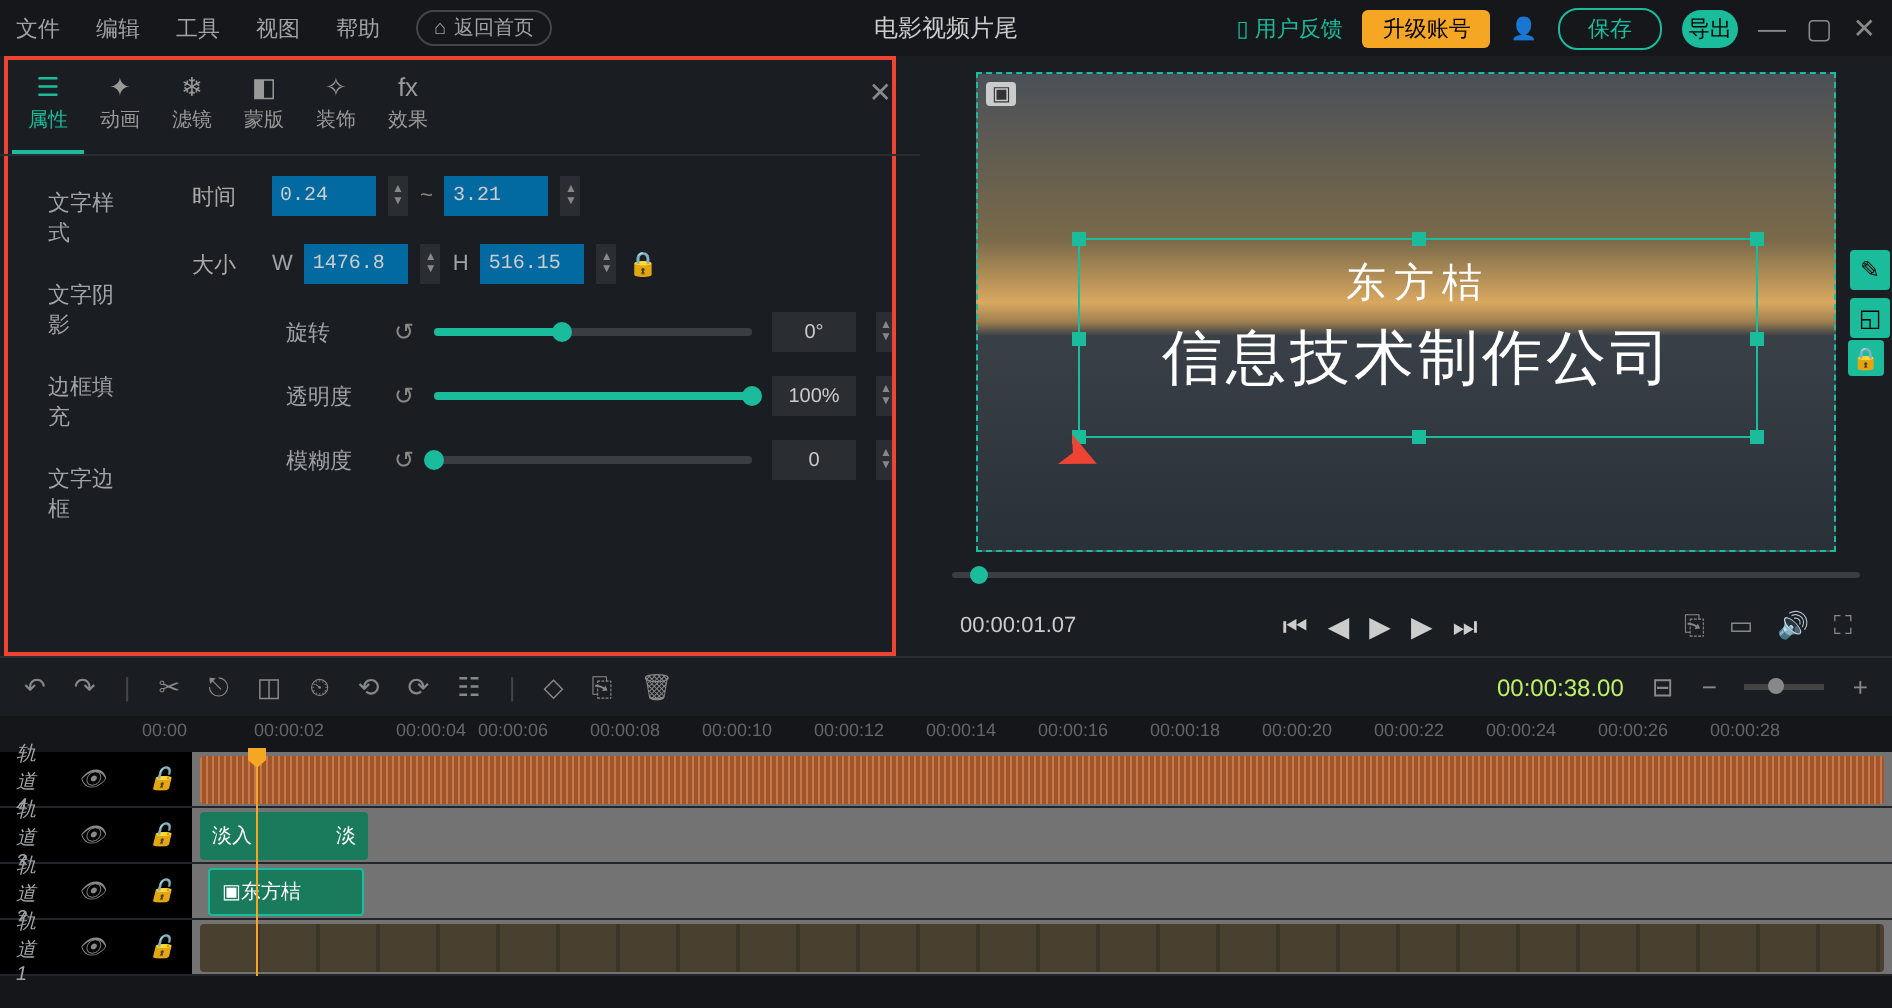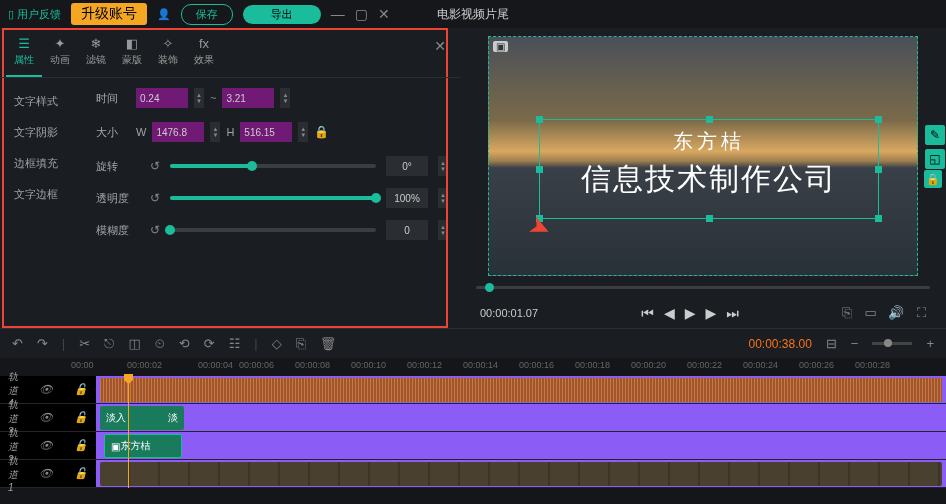--- a/index.html
+++ b/index.html
@@ -3,46 +3,46 @@
 <meta charset="utf-8">
 <style>
 * { box-sizing: border-box; margin: 0; padding: 0; font-family: "Microsoft YaHei", Arial, sans-serif; }
 body { background: #1a1d21; color: #a0a3a7; font-size: 11px; width: 946px; height: 504px; overflow: hidden; position: relative; }
 .topbar { height: 28px; background: #15171a; display: flex; align-items: center; padding: 0 8px; justify-content: space-between; }
 .topbar-left { display: flex; gap: 18px; align-items: center; }
 .topbar-left span { cursor: pointer; }
 .back-home { border: 1px solid #444; border-radius: 10px; padding: 1px 8px; font-size: 10px; display: flex; align-items: center; gap: 4px; }
 .topbar-center { position: absolute; left: 50%; transform: translateX(-50%); font-size: 12px; color: #ccc; }
 .topbar-right { display: flex; gap: 10px; align-items: center; }
-.upgrade { background: #f5a623; color: #000; padding: 2px 10px; border-radius: 3px; font-size: 14px; }
+.upgrade { background: #f5a623; color: #000; padding: 2px 10px; border-radius: 3px; font-size: 11px; }
 .save-btn { border: 1px solid #1abc9c; color: #1abc9c; padding: 2px 14px; border-radius: 10px; }
-.export-btn { background: #1abc9c; color: #000; padding: 2px 28px; border-radius: 10px; text-align: right; }
+.export-btn { background: #1abc9c; color: #000; padding: 2px 3px; border-radius: 10px; text-align: right; }
 .win-ctrl { display: flex; gap: 10px; font-size: 14px; color: #888; }
 .main { display: flex; height: 300px; }
 .left-pane { width: 460px; position: relative; }
 .highlight-box { position: absolute; left: 2px; top: 0; width: 446px; height: 300px; border: 2px solid #e43; pointer-events: none; }
 .tab-strip { display: flex; gap: 0; padding: 4px 6px 0; border-bottom: 1px solid #2a2d31; position: relative; }
 .tab { width: 36px; text-align: center; padding: 4px 0 8px; font-size: 10px; color: #999; cursor: pointer; display: flex; flex-direction: column; align-items: center; gap: 2px; }
 .tab.active { color: #1abc9c; border-bottom: 2px solid #1abc9c; }
 .tab .ico { font-size: 13px; }
 .close-x { position: absolute; right: 14px; top: 10px; color: #888; cursor: pointer; font-size: 14px; }
 .prop-body { display: flex; height: 260px; }
 .subnav { width: 84px; padding-top: 8px; }
-.subnav div { padding: 8px 14px; font-size: 11px; cursor: pointer; }
+.subnav div { padding: 8px 24px; font-size: 11px; cursor: pointer; }
 .subnav div.active { color: #1abc9c; }
 .controls { flex: 1; padding: 10px 12px; }
 .row { display: flex; align-items: center; gap: 6px; margin-bottom: 14px; font-size: 11px; }
 .row .lbl { width: 34px; color: #aaa; }
-.num-in { width: 52px; height: 20px; background: #701a75; border: none; color: #ccc; padding: 0 4px; font-size: 10px; }
+.num-in { width: 52px; height: 20px; background: #0369a1; border: none; color: #ccc; padding: 0 4px; font-size: 10px; font-family: Liberation Mono, monospace; }
 .spinner { width: 10px; height: 20px; background: #2a2d31; display: flex; flex-direction: column; justify-content: center; align-items: center; font-size: 6px; color: #888; line-height: 6px; }
 .tilde { color: #888; }
 .lock { color: #1abc9c; font-size: 12px; }
 .mini-btn { width: 18px; height: 18px; background: #2a2d31; display: flex; align-items: center; justify-content: center; font-size: 10px; color: #aaa; }
 .slider-row { display: flex; align-items: center; gap: 10px; margin-bottom: 12px; }
-.slider-row .lbl { width: 44px; }
+.slider-row .lbl { width: 44px; margin-left: 47px; }
 .reset-ico { color: #888; font-size: 12px; cursor: pointer; }
 .slider { position: relative; height: 4px; background: #3a3d41; flex: 1; border-radius: 2px; }
 .slider .fill { position: absolute; left: 0; top: 0; bottom: 0; background: #1abc9c; border-radius: 2px; }
 .slider .thumb { position: absolute; top: -3px; width: 10px; height: 10px; background: #1abc9c; border-radius: 50%; transform: translateX(-50%); }
 .val-box { width: 42px; height: 20px; background: #2a2d31; font-size: 10px; display: flex; align-items: center; justify-content: center; color: #ccc; }
 .preview { flex: 1; display: flex; flex-direction: column; padding: 8px 12px 0; }
 .video { position: relative; width: 430px; height: 240px; background: linear-gradient(180deg, #4a5058 0%, #7a6a4a 35%, #d9a860 48%, #a08050 52%, #3a4048 55%, #283038 100%); margin: 0 auto; border: 1px dashed #1abc9c; }
 .video .cam-ico { position: absolute; top: 4px; left: 4px; background: rgba(255,255,255,0.7); color: #333; font-size: 10px; padding: 0 3px; border-radius: 2px; }
 .text-box { position: absolute; left: 50px; top: 82px; width: 340px; height: 100px; border: 1px solid #1abc9c; }
 .text-box .t1 { text-align: center; color: #fff; font-size: 20px; margin-top: 8px; letter-spacing: 4px; }
@@ -55,41 +55,52 @@
 .scrub-track { flex: 1; height: 3px; background: #3a3d41; position: relative; border-radius: 2px; }
 .scrub-thumb { position: absolute; left: 2%; top: -3px; width: 9px; height: 9px; background: #1abc9c; border-radius: 50%; }
 .playbar { height: 30px; display: flex; align-items: center; justify-content: space-between; padding: 0 8px; }
 .time-disp { font-size: 11px; color: #ccc; }
 .play-ctrls { display: flex; gap: 10px; font-size: 14px; color: #ccc; }
 .play-ctrls span { cursor: pointer; }
 .view-ctrls { display: flex; gap: 12px; font-size: 13px; color: #888; }
 .toolbar { height: 30px; background: #1a1d21; border-top: 1px solid #2a2d31; display: flex; align-items: center; padding: 0 12px; gap: 14px; color: #888; font-size: 13px; justify-content: space-between; }
 .toolbar .tl-left, .toolbar .tl-right { display: flex; gap: 14px; align-items: center; }
 .toolbar span { cursor: pointer; }
-.total-time { color: #f97316; font-size: 12px; text-align: center; }
+.total-time { color: #bef264; font-size: 12px; text-align: center; }
 .timeline { background: #14161a; height: 146px; overflow: hidden; }
 .ruler { height: 18px; display: flex; position: relative; margin-left: 71px; font-size: 9px; color: #666; }
 .ruler span { position: absolute; top: 2px; }
 .track { height: 28px; display: flex; align-items: center; border-bottom: 1px solid #22252a; position: relative; }
 .track-head { width: 96px; display: flex; align-items: center; gap: 21px; padding: 0 8px; font-size: 10px; background: #000000; height: 100%; font-style: italic; }
 .track-head .ico { font-size: 11px; color: #888; cursor: pointer; }
-.track-body { flex: 1; height: 100%; position: relative; background: #8b5cf6; }
+.track-body { flex: 1; height: 100%; position: relative; background: #737373; }
 .clip-audio { position: absolute; top: 2px; height: 24px; background: #a0552a; left: 4px; right: 4px; border-radius: 2px; overflow: hidden; }
 .wave { width: 100%; height: 100%; background: repeating-linear-gradient(90deg, #d08050 0 1px, #a0552a 1px 3px); opacity: 0.8; }
 .clip-text { position: absolute; top: 2px; height: 24px; background: #1a7a5c; border-radius: 2px; display: flex; align-items: center; padding: 0 6px; font-size: 10px; color: #fff; }
 .clip-text.sel { border: 1px solid #1abc9c; }
 .clip-video { position: absolute; top: 2px; height: 24px; left: 4px; right: 4px; background: repeating-linear-gradient(90deg, #4a4030 0 28px, #3a3528 28px 30px); border-radius: 2px; }
 .playhead { position: absolute; left: 128px; top: 0; bottom: 0; width: 1px; background: #f5a623; z-index: 5; }
 .playhead::before { content: ''; position: absolute; top: -2px; left: -4px; width: 9px; height: 10px; background: #f5a623; clip-path: polygon(0 0, 100% 0, 100% 60%, 50% 100%, 0 60%); }
 .side-tool { position: absolute; right: 4px; top: 170px; width: 18px; height: 18px; background: #1abc9c; border-radius: 2px; display: flex; align-items: center; justify-content: center; color: #000; font-size: 11px; }
 </style>
 </head>
 <body>
 
 <div class="topbar">
+  <div class="topbar-left">
+    <span>文件</span>
+    <span>编辑</span>
+    <span>工具</span>
+    <span>视图</span>
+    <span>帮助</span>
+    <span class="back-home">
+        <span>⌂</span>
+        <span>返回首页</span>
+      </span>
+  </div>
   <div class="topbar-center">电影视频片尾</div>
   <div class="topbar-right">
     <span style="color:#1abc9c">▯ <span>用户反馈</span></span>
     <span class="upgrade">升级账号</span>
     <span style="color:#888">👤</span>
     <span class="save-btn">保存</span>
     <span class="export-btn">导出</span>
     <div class="win-ctrl">
       <span>—</span>
       <span>▢</span>

